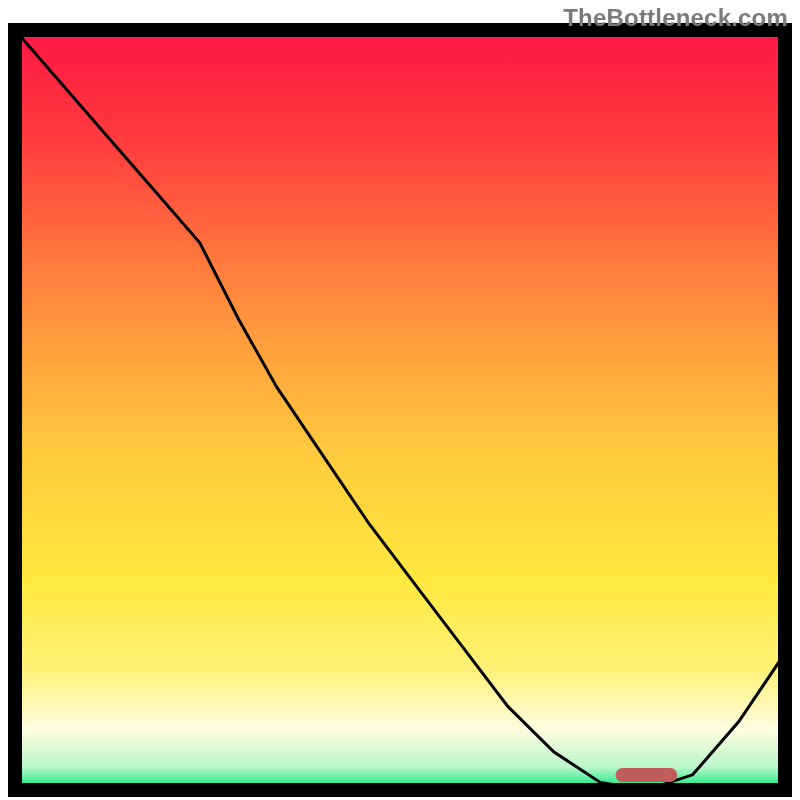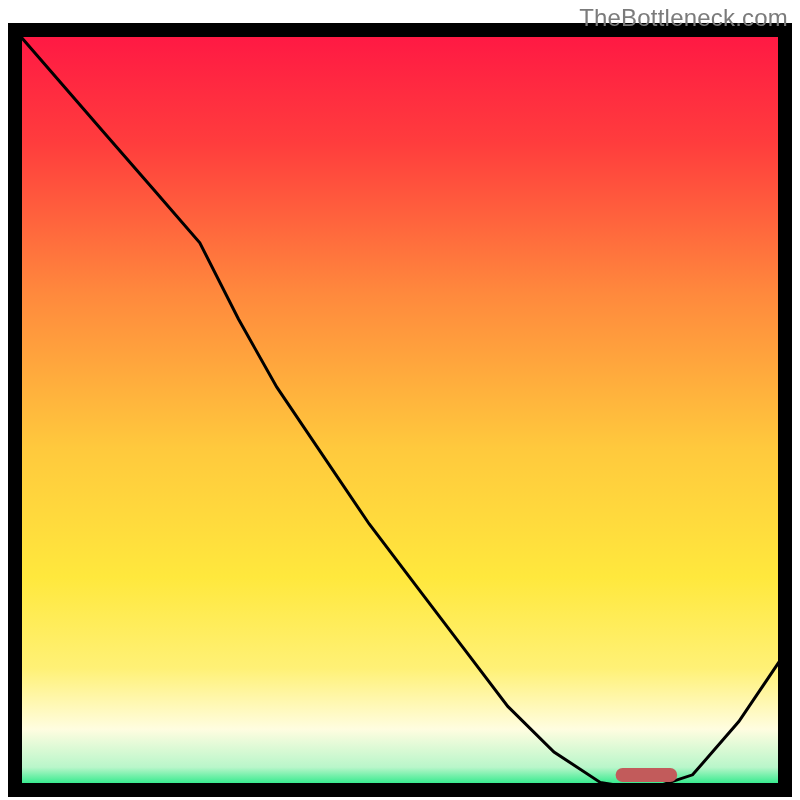--- a/index.html
+++ b/index.html
@@ -13,21 +13,21 @@
   .container {
     position: relative;
     width: 800px;
     height: 800px;
   }
   .watermark {
     position: absolute;
     top: 4px;
     right: 12px;
     font-size: 24px;
-    font-weight: normal;
+    font-weight: bold;
     color: #7b7b7b;
     letter-spacing: 0.2px;
     z-index: 10;
   }
   svg.chart {
     position: absolute;
     top: 0;
     left: 0;
   }
 </style>

